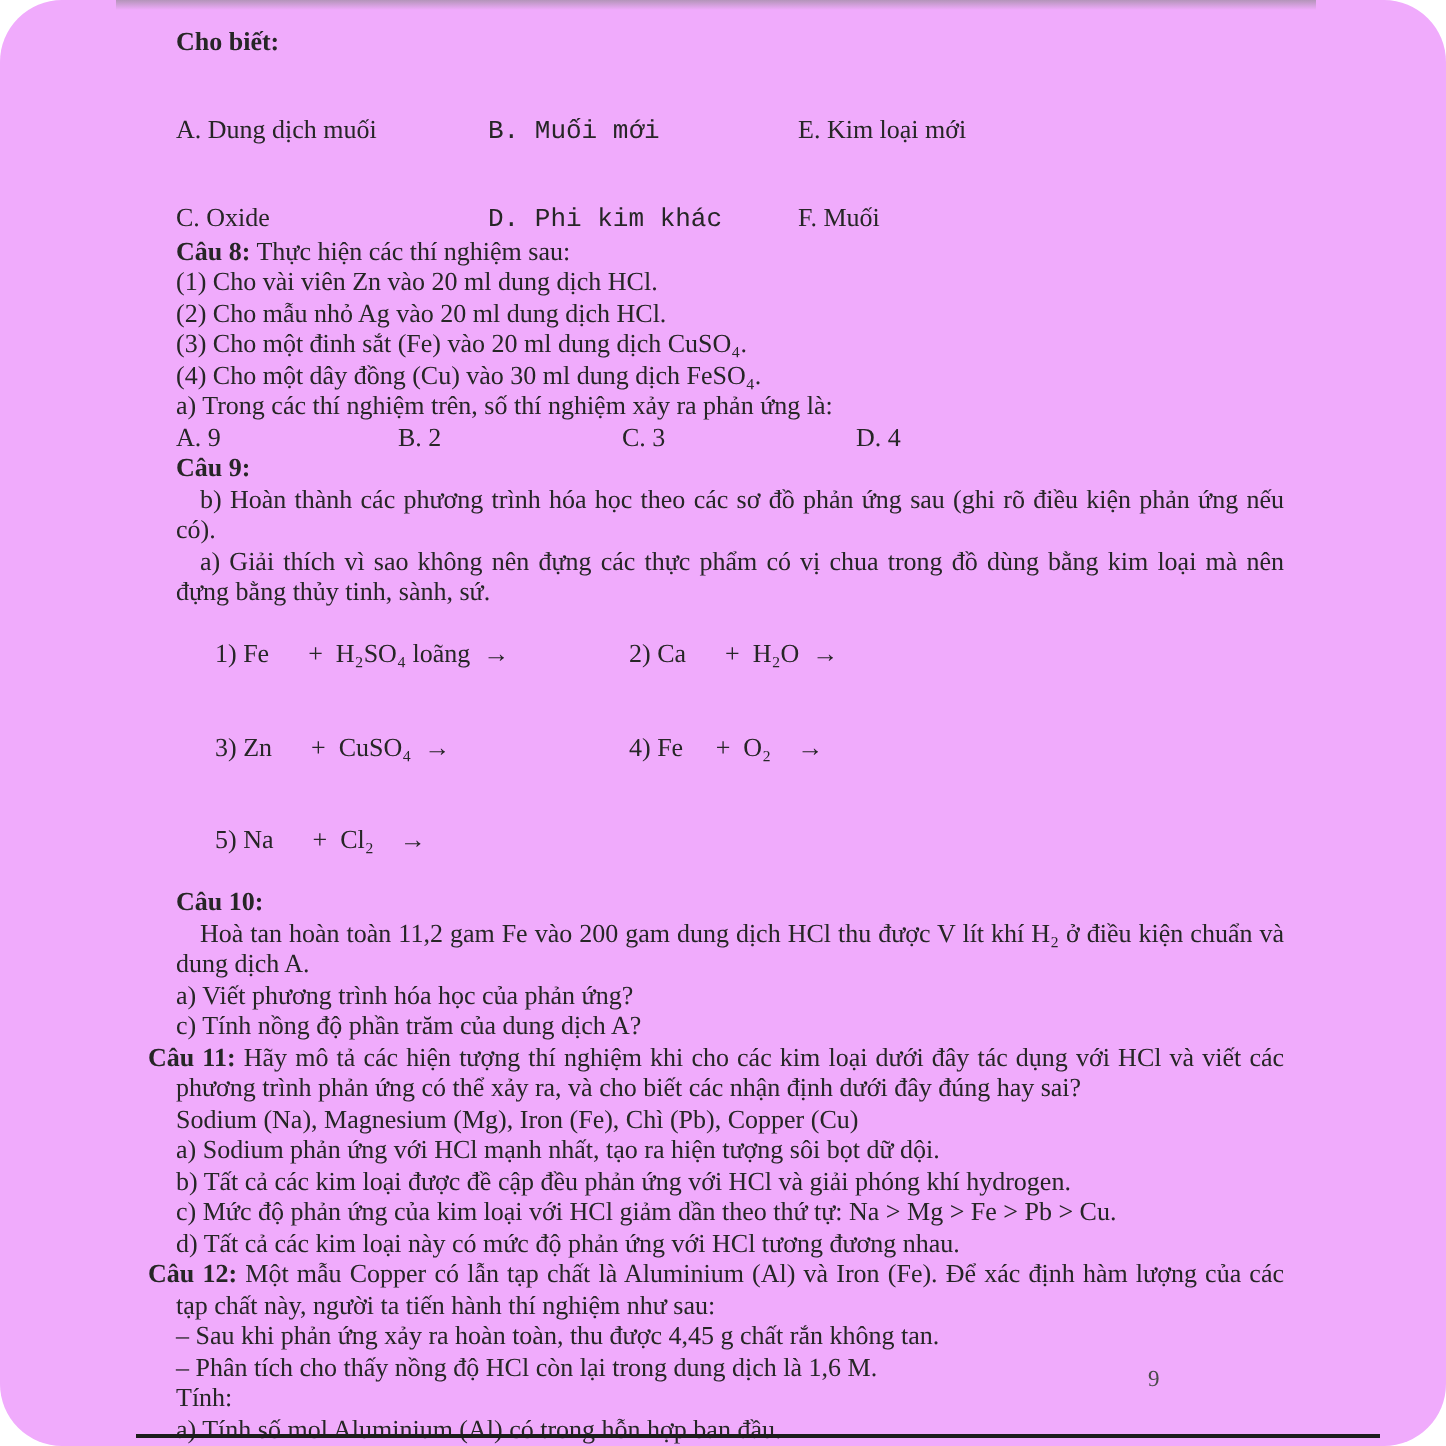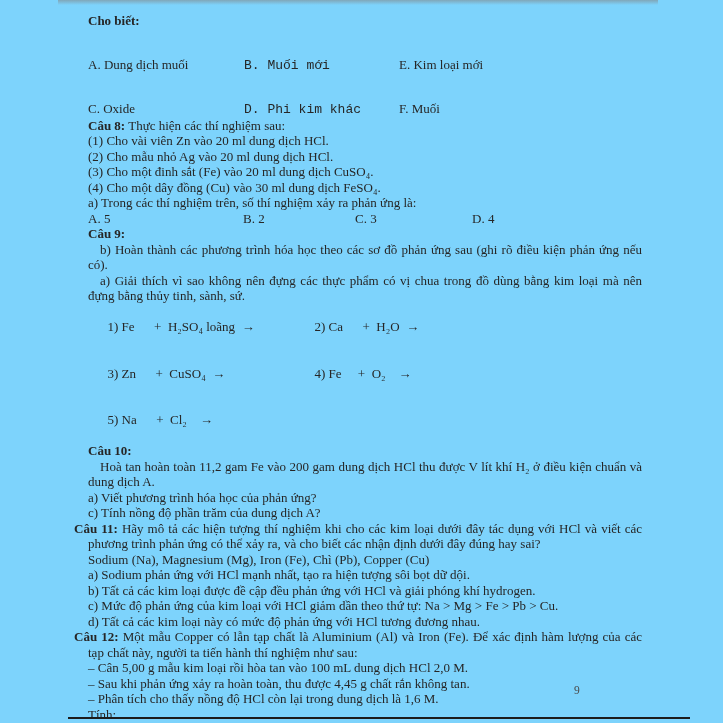--- a/index.html
+++ b/index.html
@@ -1,23 +1,24 @@
 <!DOCTYPE html>
 <html><head>
 <meta charset="utf-8">
 <style>
   html,body{margin:0;padding:0;background:#ffffff;}
   .page{
     position:relative;
     width:723px;height:723px;
-    background:#7dd3fc;
+    background:#f0abfc;
     overflow:hidden;
     font-family:"Liberation Serif","DejaVu Serif",serif;
     font-size:13px;line-height:15.5px;
     color:#262626;
+    border-radius:31px;
   }
   .top-shadow{
     position:absolute;left:58px;top:0;width:600px;height:5px;
     background:linear-gradient(to bottom, rgba(130,130,130,.55), rgba(255,255,255,0));
   }
   .doc{
     position:absolute;top:13px;left:88px;width:554px;
   }
   .doc p{margin:0;padding:0;}
   b.lbl{font-weight:bold;}
@@ -26,21 +27,21 @@
   .ml14{margin-left:14px;}
   .ml12{margin-left:12px;}
   .ind12{text-indent:12px;text-align:justify;}
   .hang14{padding-left:14px;text-indent:-14px;text-align:justify;}
   .sec{margin-top:2px;}
   .op{display:inline-block;}
   .op1{width:156px;margin-top:28px;}
   .op2{width:155px;font-family:Liberation Mono, monospace;}
   .ch{display:inline-block;white-space:pre;}
   .ch1{width:111px;}
-  .ch2{width:112px;margin-left:44px;}
+  .ch2{width:112px;}
   .ch3{width:117px;}
   .eqrow{white-space:pre;}
   .eqc1{display:inline-block;width:207px;white-space:pre;}
   .eqc2{white-space:pre;}
   .sub-note{font-size:13px;}
   .page-number{
     position:absolute;left:574px;top:683px;
     font-size:11.5px;color:#4a4a4a;
   }
   .bottom-rule{
@@ -64,21 +65,21 @@
       <span class="op op1">C. Oxide</span><span class="op op2">D. Phi kim khác</span><span class="op">F. Muối</span>
     </p>
 
     <p class="sec"><b class="lbl">Câu 8:</b><span> Thực hiện các thí nghiệm sau:</span></p>
     <p class="ml59">(1) Cho vài viên Zn vào 20 ml dung dịch HCl.</p>
     <p class="ml59">(2) Cho mẫu  nhỏ Ag vào 20 ml dung dịch HCl.</p>
     <p class="ml59">(3) Cho một đinh sắt (Fe) vào 20 ml dung dịch CuSO₄.</p>
     <p class="ml59">(4) Cho một dây đồng (Cu) vào 30 ml dung dịch FeSO₄.</p>
     <p class="ml59">a) Trong các thí nghiệm trên, số thí nghiệm xảy ra phản ứng là:</p>
     <p class="ml59">
-      <span class="ch ch1">A. 5</span><span class="ch ch2">B. 2</span><span class="ch ch3">C. 3</span><span class="ch">D. 4</span>
+      <span class="ch ch1">A. 9</span><span class="ch ch2">B. 2</span><span class="ch ch3">C. 3</span><span class="ch">D. 4</span>
     </p>
 
     <p class="sec"><b class="lbl">Câu 9:</b></p>
     <p class="ind12">b) Hoàn thành các phương trình hóa học theo các sơ đồ phản ứng sau (ghi rõ điều kiện phản ứng nếu có).</p>
     <p class="ind12">a) Giải thích vì sao không nên đựng các thực phẩm có vị chua trong đồ dùng bằng kim loại mà nên đựng bằng thủy tinh, sành, sứ.</p>
     <p class="ml60 eqrow">
       <span class="eqc1"><span>1) Fe      +  H₂SO₄ </span><span class="sub-note">loãng</span><span>  →</span></span><span class="eqc2">2) Ca      +  H₂O  →</span>
     </p>
     <p class="ml60 eqrow">
       <span class="eqc1">3) Zn      +  CuSO₄  →</span><span class="eqc2">4) Fe     +  O₂    →</span>
@@ -93,21 +94,20 @@
     <p class="ml12">c) Tính nồng độ phần trăm của dung dịch A?</p>
 
     <p class="sec hang14"><b class="lbl">Câu 11:</b><span> Hãy mô tả các hiện tượng thí nghiệm khi cho các kim loại dưới đây tác dụng với HCl và viết các phương trình phản ứng có thể xảy ra, và cho biết các nhận định dưới đây đúng hay sai?</span></p>
     <p class="ml14">Sodium (Na), Magnesium (Mg), Iron (Fe), Chì (Pb), Copper (Cu)</p>
     <p class="ml14">a) Sodium phản ứng với HCl mạnh nhất, tạo ra hiện tượng sôi bọt dữ dội.</p>
     <p class="ml14">b) Tất cả các kim loại được đề cập đều phản ứng với HCl và giải phóng khí hydrogen.</p>
     <p class="ml14">c) Mức độ phản ứng của kim loại với HCl giảm dần theo thứ tự: Na &gt; Mg &gt; Fe &gt; Pb &gt; Cu.</p>
     <p class="ml14">d) Tất cả các kim loại này có mức độ phản ứng với HCl tương đương nhau.</p>
 
     <p class="sec hang14"><b class="lbl">Câu 12:</b><span> Một mẫu Copper có lẫn tạp chất là Aluminium (Al) và Iron (Fe). Để xác định hàm lượng của các tạp chất này, người ta tiến hành thí nghiệm như sau:</span></p>
-    <p class="ml14">– Cân 5,00 g mẫu kim loại rồi hòa tan vào 100 mL dung dịch HCl 2,0 M.</p>
     <p class="ml14">– Sau khi phản ứng xảy ra hoàn toàn, thu được 4,45 g chất rắn không tan.</p>
     <p class="ml14">– Phân tích cho thấy nồng độ HCl còn lại trong dung dịch là 1,6 M.</p>
     <p class="ml14">Tính:</p>
     <p class="ml14">a) Tính số mol Aluminium (Al) có trong hỗn hợp ban đầu.</p>
 
   </div>
 
   <div class="page-number">9</div>
   <div class="bottom-rule"></div>
 </div>

